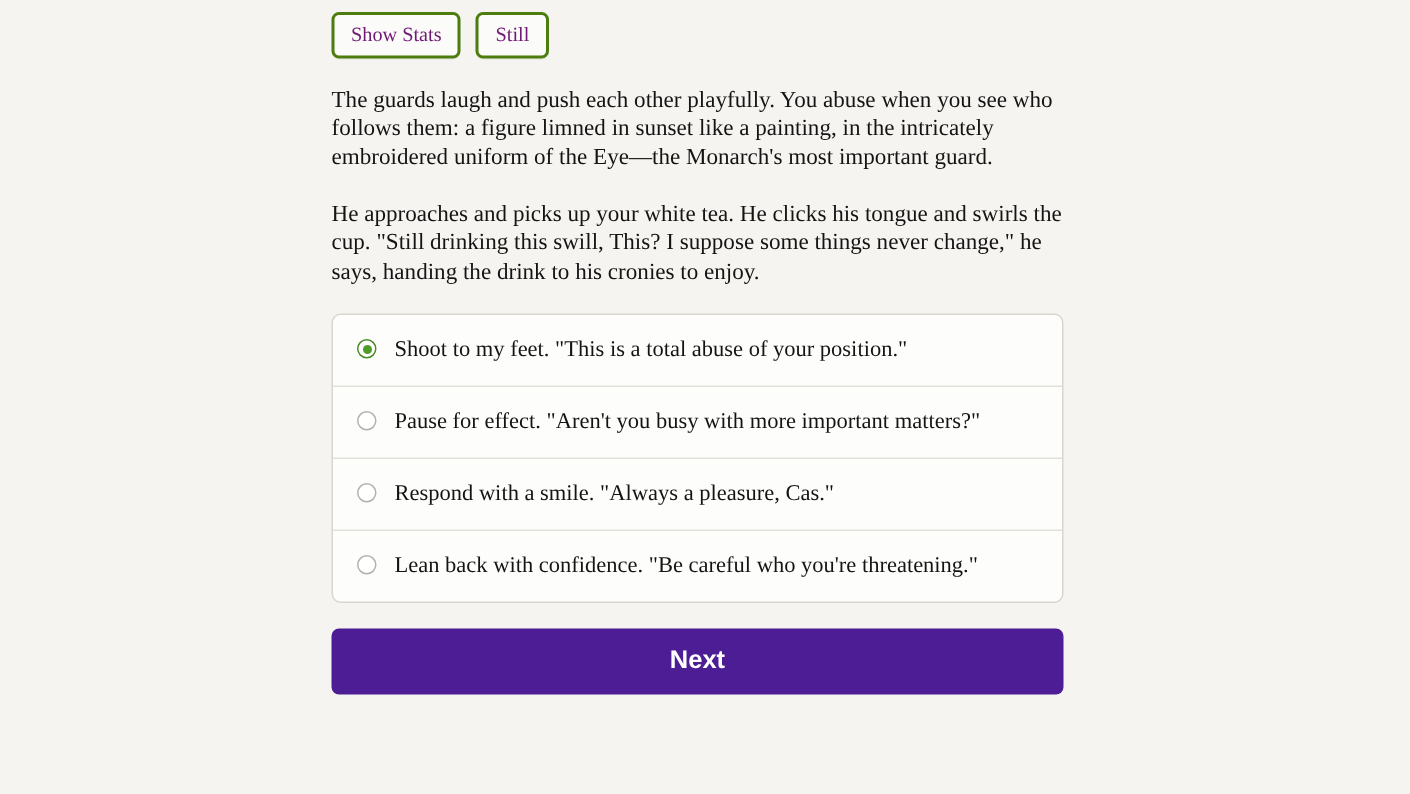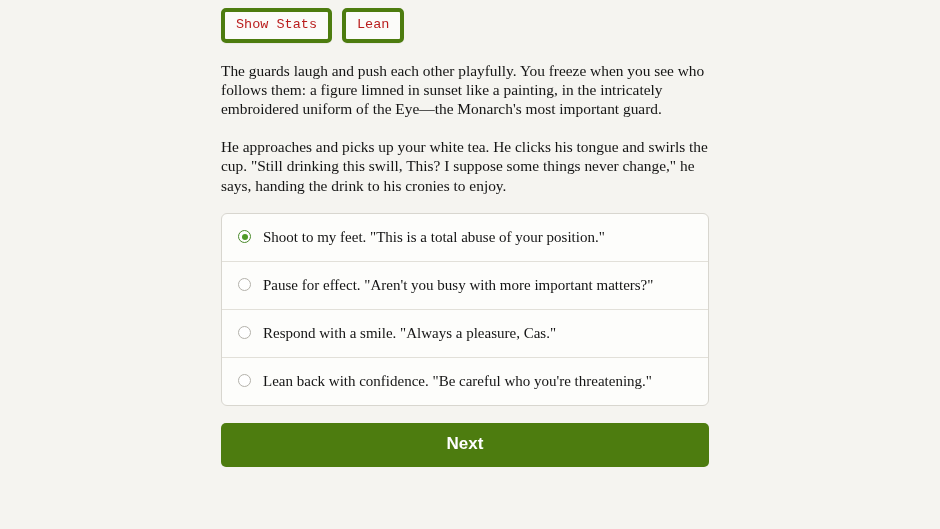--- a/index.html
+++ b/index.html
@@ -26,26 +26,26 @@
     top: 0;
     width: 488px;
   }
   .topbar {
     display: flex;
     gap: 10px;
     padding-top: 8px;
     padding-bottom: 8px;
   }
   .top-button {
-    font-family: Liberation Mono, monospace;
+    font-family: Liberation Serif, serif;
     font-size: 13.5px;
     line-height: 1;
-    color: #b91c1c;
+    color: #701a75;
     background: #fbfbf9;
-    border: 4px solid #4d7c0f;
+    border: 2px solid #4d7c0f;
     border-radius: 5px;
     padding: 6px 11px 7px 11px;
     cursor: pointer;
     box-shadow: 0 1px 0 rgba(0,0,0,0.04);
   }
   .story {
     margin-top: 10px;
   }
   .story p {
     margin: 0 0 18px 0;
@@ -100,44 +100,44 @@
   .choice-text {
     font-size: 15px;
     line-height: 1.2;
     color: #141414;
   }
   .next-button {
     display: block;
     width: 100%;
     margin-top: 17px;
     padding: 11px 0 13px 0;
-    background: #4d7c0f;
+    background: #4c1d95;
     color: #ffffff;
     border: none;
     border-radius: 5px;
     font-family: "Liberation Sans", sans-serif;
     font-size: 17px;
     font-weight: bold;
     text-align: center;
     cursor: pointer;
   }
 </style>
 </head>
 <body>
 
 <div class="page">
   <div class="content">
 
     <div class="topbar">
       <button class="top-button">Show Stats</button>
-      <button class="top-button">Lean</button>
+      <button class="top-button">Still</button>
     </div>
 
     <div class="story">
-      <p>The guards laugh and push each other playfully. You freeze when you see who follows them: a figure limned in sunset like a painting, in the intricately embroidered uniform of the Eye—the Monarch's most important guard.</p>
+      <p>The guards laugh and push each other playfully. You abuse when you see who follows them: a figure limned in sunset like a painting, in the intricately embroidered uniform of the Eye—the Monarch's most important guard.</p>
       <p>He approaches and picks up your white tea. He clicks his tongue and swirls the cup. "Still drinking this swill, This? I suppose some things never change," he says, handing the drink to his cronies to enjoy.</p>
     </div>
 
     <div class="choices">
       <div class="choice selected">
         <span class="radio"></span>
         <span class="choice-text">Shoot to my feet. "This is a total abuse of your position."</span>
       </div>
       <div class="choice">
         <span class="radio"></span>

